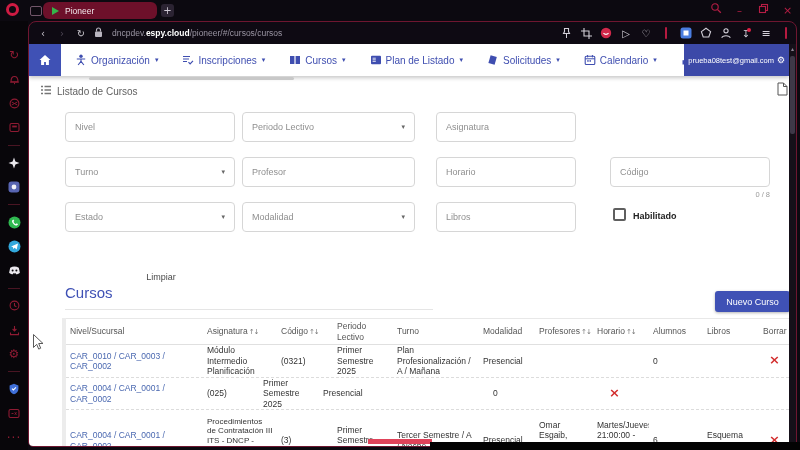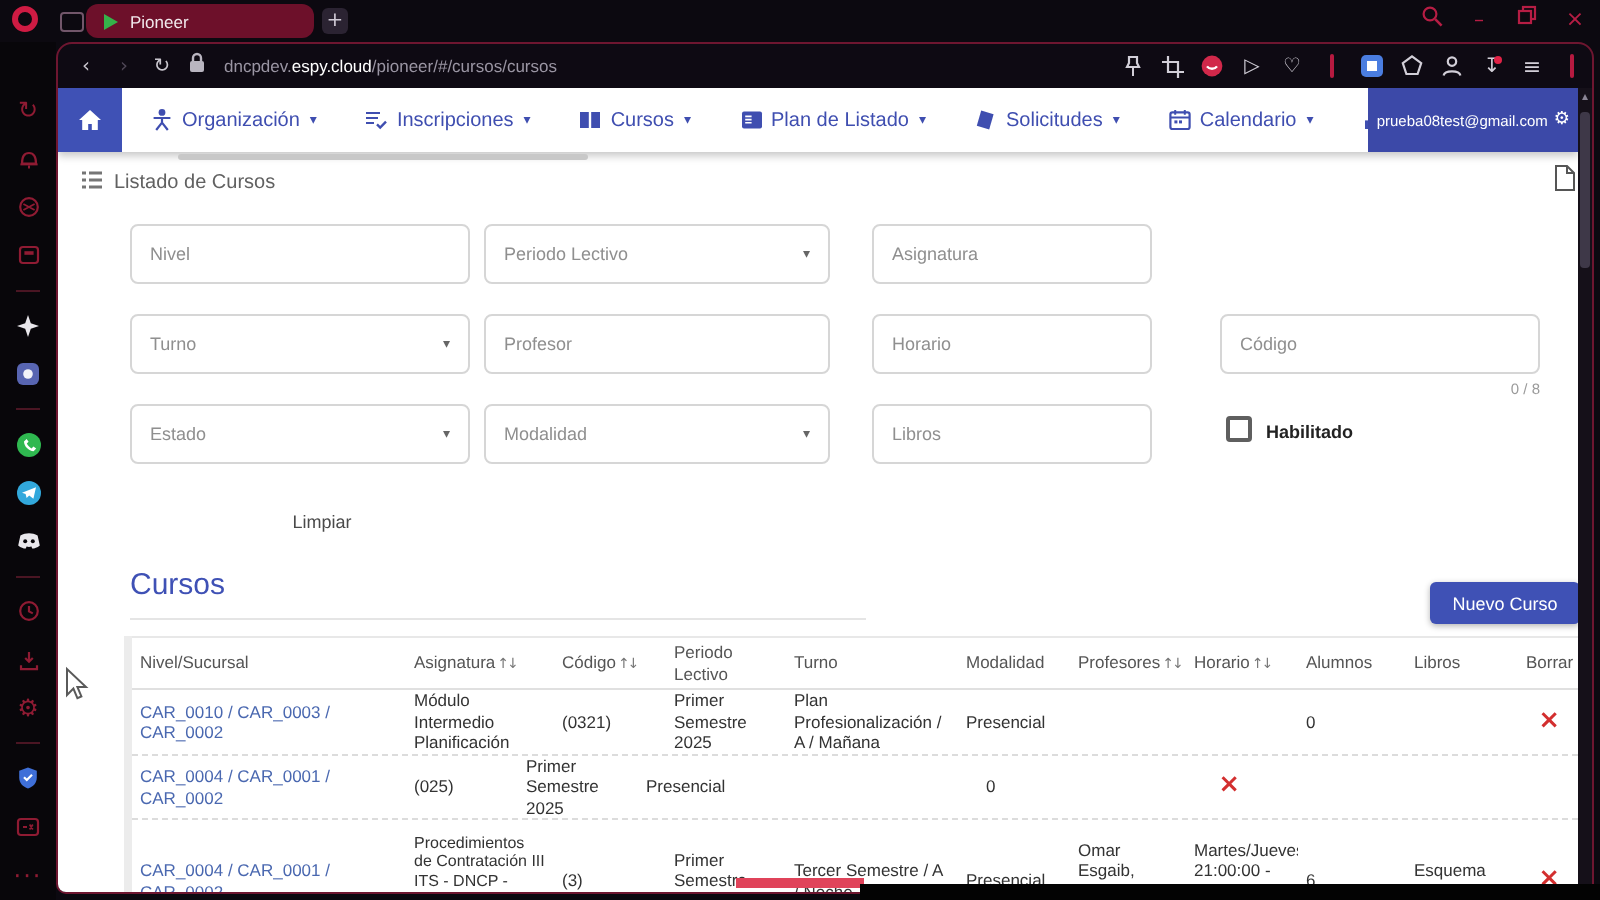--- a/index.html
+++ b/index.html
@@ -22,21 +22,21 @@
   .sidebar{position:absolute;left:0;top:21px;width:28px;height:429px;background:#08060a;display:flex;flex-direction:column;align-items:center;padding-top:22px;box-sizing:border-box;gap:0;}
   .sitem{height:27px;display:flex;align-items:center;justify-content:center;color:#8f1b33;font-size:12px;width:100%;}
   .sdiv{width:12px;height:1px;background:#4a1523;margin:5px 0;}
 
   
   .panel{position:absolute;left:28px;top:21px;width:769px;height:426px;border:1px solid #6e1630;border-radius:8px 8px 5px 5px;background:#0e0a13;box-sizing:border-box;overflow:hidden;}
   .urlbar{position:absolute;left:0;top:0;width:100%;height:22px;display:flex;align-items:center;gap:7px;padding-left:8px;box-sizing:border-box;}
   .urlbar .nav{font-size:10px;width:12px;text-align:center;}
   .lt{color:#c9c6ce;} .dis{color:#4f4756;}
   .url{font-size:8.5px;margin-left:2px;white-space:nowrap;}
-  .u1{color:#9a95a3;} .u2{color:#ffffff;font-weight:normal;}
+  .u1{color:#9a95a3;} .u2{color:#ffffff;font-weight:bold;}
   .urlicons{position:absolute;right:4px;top:0;height:22px;display:flex;align-items:center;gap:8px;color:#d2cfd8;}
   .uicon{display:flex;align-items:center;justify-content:center;width:12px;height:14px;font-size:10px;position:relative;}
   .vsep{display:inline-block;width:2px;height:12px;background:#b61a40;border-radius:1px;}
   .reddot{position:absolute;right:-1px;top:0;width:4px;height:4px;border-radius:50%;background:#e02246;}
 
   
   .page{position:absolute;left:0;top:22px;width:760px;height:402px;background:#fff;overflow:hidden;}
   .vscroll{position:absolute;right:0;top:22px;width:7px;height:402px;background:#151019;}
   .varrow{color:#8a8494;font-size:6px;text-align:center;line-height:9px;}
   .vthumb{position:absolute;left:1px;top:12px;width:5px;height:78px;background:#3e3848;border-radius:2px;}
@@ -58,21 +58,21 @@
   .field{position:absolute;height:30px;border:1px solid #d6d6d6;border-radius:4px;background:#fff;display:flex;align-items:center;box-sizing:border-box;padding:0 9px;}
   .flabel{color:#8f8f8f;font-size:9px;flex:1;}
   .fcaret{color:#666;font-size:7px;}
   .counter{position:absolute;color:#9a9a9a;font-size:7.5px;text-align:right;}
   .hab{position:absolute;left:584px;top:164px;display:flex;align-items:flex-end;gap:7px;}
   .cb{width:13px;height:13px;border:2px solid #5f5f5f;border-radius:2px;box-sizing:border-box;background:#fff;}
   .cblabel{color:#222;font-size:9px;font-weight:bold;}
 
   .btn{position:absolute;height:26px;display:flex;align-items:center;justify-content:center;font-size:9px;color:#4a4a4a;border-radius:3px;}
   .filtrar{left:39px;top:212px;width:58px;background:#fff;border:1px solid #ececec;box-shadow:0 2px 3px rgba(0,0,0,.18);}
-  .limpiar{left:106px;top:204px;width:52px;}
+  .limpiar{left:106px;top:220px;width:52px;}
 
   .sectitle{position:absolute;left:36px;top:240px;width:368px;color:#3f51b5;font-size:15px;padding-bottom:8px;border-bottom:1px solid #e5e5e5;}
   .newcourse{position:absolute;left:686px;top:247px;width:75px;height:21px;background:#3f51b5;color:#fff;font-size:9px;display:flex;align-items:center;justify-content:center;border-radius:3px;box-shadow:0 1px 3px rgba(0,0,0,.3);}
 
   .tablewrap{position:absolute;left:33px;top:274px;width:727px;height:128px;overflow:hidden;}
   .gutter{position:absolute;left:0;top:0;width:4px;height:128px;background:#ececec;}
   .trow{display:flex;margin-left:4px;align-items:center;box-sizing:border-box;}
   .thead{height:27px;border-top:1px solid #e8e8e8;border-bottom:1px solid #e0e0e0;color:#555;font-size:8.5px;}
   .tbodyrow{border-bottom:1px dashed #dcdcdc;font-size:8.5px;color:#333;}
   .tcell{box-sizing:border-box;padding:2px 4px;overflow:hidden;line-height:10.5px;}

